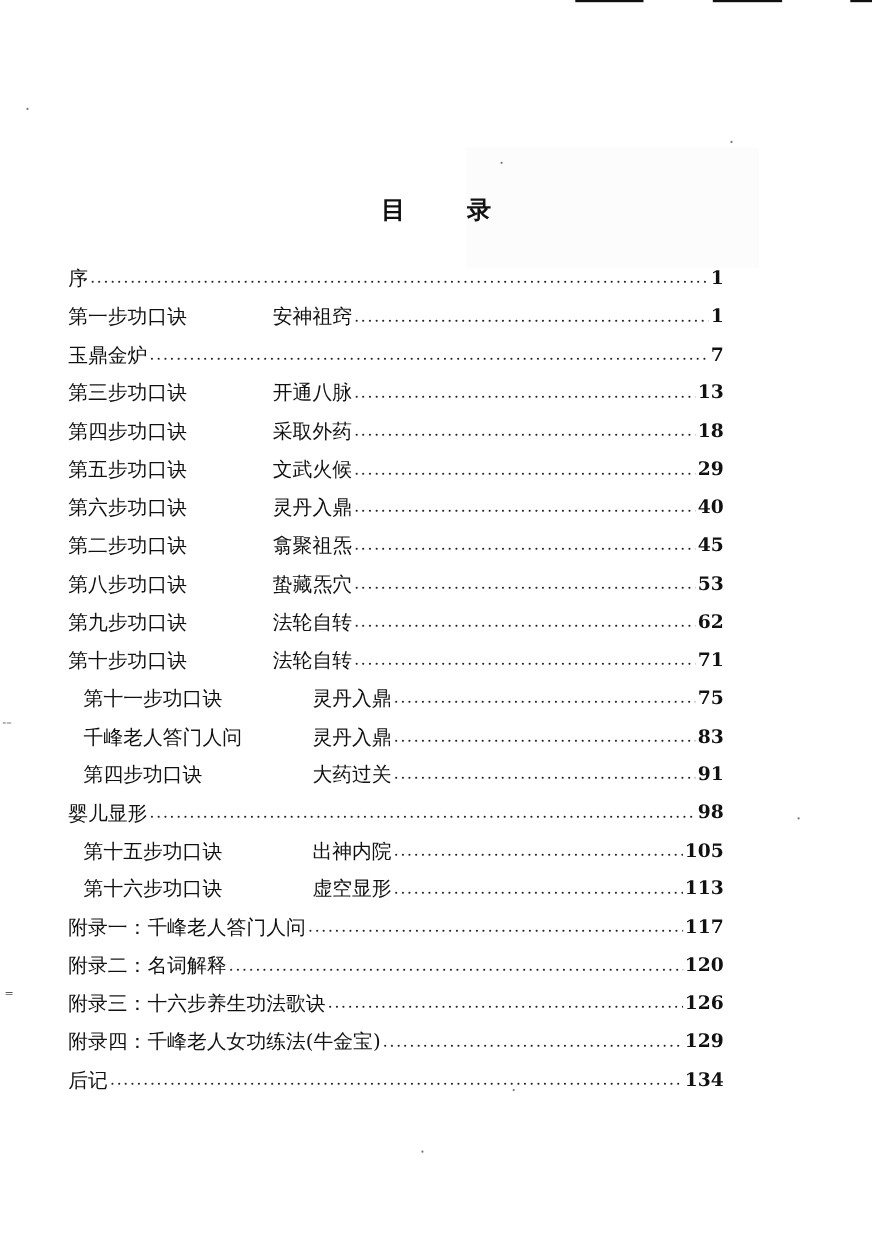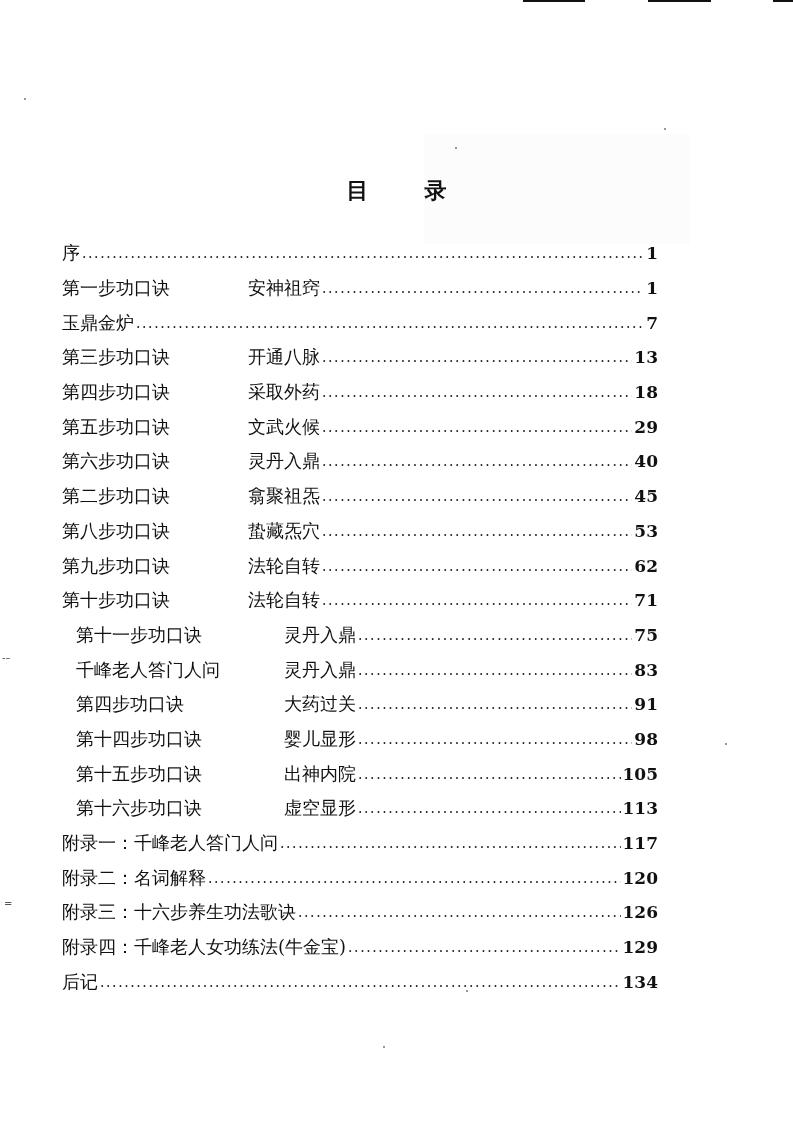--- a/index.html
+++ b/index.html
@@ -212,21 +212,20 @@
   </div>
 
   <div class="toc-row">
     <span class="step w2">第四步功口诀</span>
     <span class="name">大药过关</span>
     <span class="leader"></span>
     <span class="page">91</span>
   </div>
 
   <div class="toc-row">
-    <span class="step w2">第十四步功口诀</span>
     <span class="name">婴儿显形</span>
     <span class="leader"></span>
     <span class="page">98</span>
   </div>
 
   <div class="toc-row">
     <span class="step w2">第十五步功口诀</span>
     <span class="name">出神内院</span>
     <span class="leader"></span>
     <span class="page">105</span>

